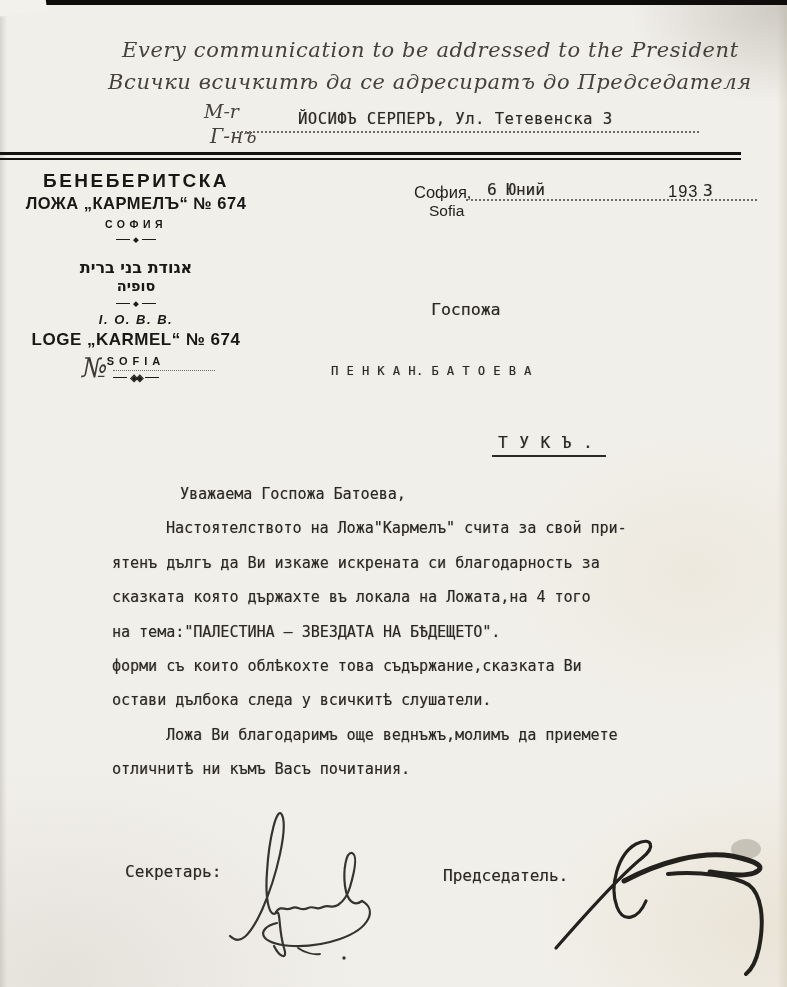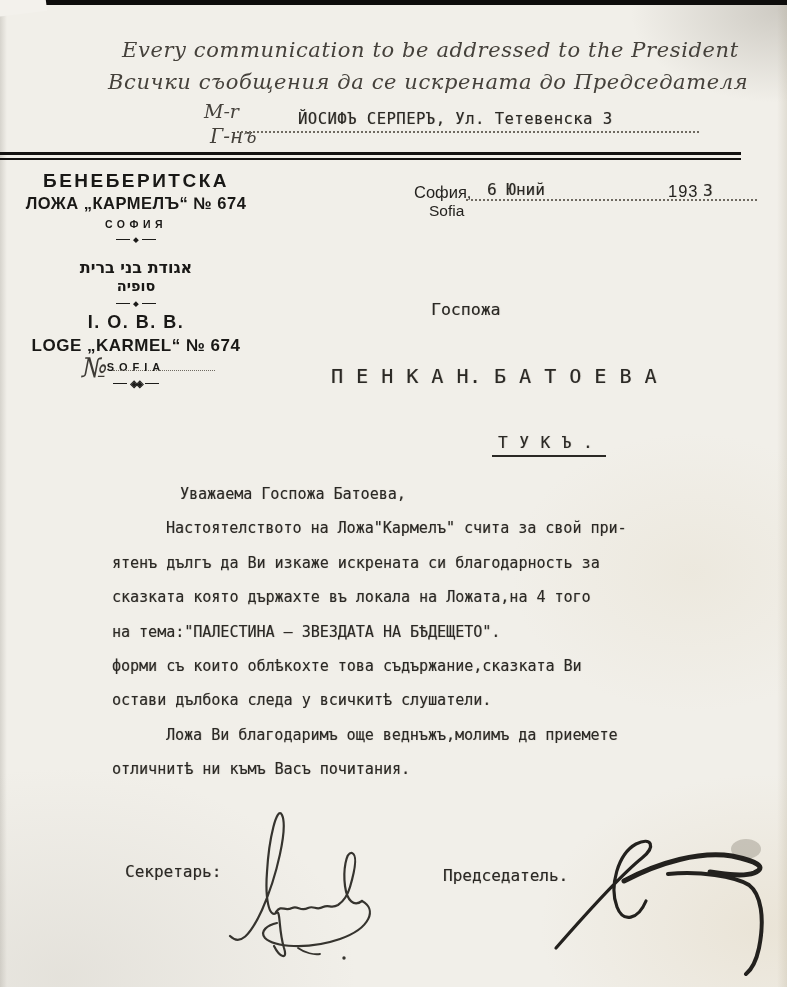--- a/index.html
+++ b/index.html
@@ -31,60 +31,60 @@
   .leader{border-bottom:2px dotted #6f6a61;height:0;}
   .leader-top{left:237px;top:131px;width:462px;}
   .double-rule{left:0;top:152px;width:741px;height:3px;border-top:3px solid #141311;border-bottom:2px solid #141311;}
   
   .lh{left:24px;top:166px;width:224px;text-align:center;font-family:"Liberation Sans", sans-serif;font-weight:bold;color:#191816;}
   .lh-org{font-size:19px;letter-spacing:2.5px;margin-top:4px;}
   .lh-lodge{font-size:16.5px;letter-spacing:.5px;margin-top:2px;}
   .lh-city{font-size:10.5px;letter-spacing:4.5px;margin-top:5px;}
   .lh-heb1{font-family:"DejaVu Sans", sans-serif;font-size:16px;margin-top:15px;}
   .lh-heb2{font-family:"DejaVu Sans", sans-serif;font-size:14.5px;margin-top:1px;}
-  .lh-init{font-size:18px;letter-spacing:1.5px;margin-top:5px;}
+  .lh-init{font-size:13px;letter-spacing:1.5px;margin-top:5px;font-style:italic;}
   .lh-lat{font-size:17px;letter-spacing:.5px;margin-top:3px;}
   .lh-sofia{font-size:11px;letter-spacing:5px;margin-top:5px;}
   .orn{display:flex;align-items:center;justify-content:center;gap:3px;margin-top:6px;color:#1c1b19;}
   .orn .bar{width:14px;height:1.5px;background:#1c1b19;}
   .orn .dia{font-size:7px;line-height:7px;}
   .orn2 .dia{font-size:10px;line-height:9px;letter-spacing:-2px;}
   .num-row{left:82px;top:352px;font-family:"DejaVu Serif", serif;font-style:italic;font-size:27px;color:#3d3a35;}
   .num-row .leader-no{display:inline-block;width:102px;border-bottom:1.5px dotted #6f6a61;margin-left:5px;vertical-align:6px;}
   
   .sans-print{font-family:"Liberation Sans", sans-serif;color:#24221f;}
   .date-city{left:414px;top:183px;font-size:16.5px;}
   .date-city-en{left:429px;top:202px;font-size:15.5px;}
   .leader-date{left:466px;top:199px;width:291px;}
   .date-typed{left:487px;top:180px;font-size:16px;}
   .year-printed{left:668px;top:182px;font-size:16.5px;letter-spacing:1px;}
   .year-typed{left:703px;top:181px;font-size:16px;}
   
   .salutation{left:383px;top:300px;font-size:16.5px;margin-left:48px;}
-  .recip-name{left:331px;top:364px;font-size:20px;letter-spacing:.5px;}
+  .recip-name{left:331px;top:364px;font-size:12px;letter-spacing:.5px;}
   .recip-here{left:492px;top:433px;font-size:16px;letter-spacing:1px;border-bottom:2px solid #2b2925;padding:0 12px 3px 6px;}
   
   .body-block{left:112px;top:477px;width:540px;font-size:15px;line-height:34.4px;}
   .ind-a{padding-left:68px;}
   .ind-b{padding-left:54px;}
   
   .sig-label-sec{left:125px;top:862px;font-size:16px;}
   .sig-label-pres{left:443px;top:866px;font-size:16px;}
   .sig{fill:none;stroke-linecap:round;stroke-linejoin:round;}
 </style>
 </head>
 <body>
 
 <div class="paper">
 
   <div class="abs top-strip"></div>
   <div class="abs corner-tear"></div>
 
   <div class="abs cursive cur-en">Every communication to be addressed to the President</div>
-  <div class="abs cursive cur-bg">Всички съобщения да се искрената до Председателя</div>
+  <div class="abs cursive cur-bg">Всички всичкитѣ да се адресиратъ до Председателя</div>
   <div class="abs cursive cur-mr">M-r</div>
   <div class="abs cursive cur-gn">Г-нъ</div>
   <div class="abs leader leader-top"></div>
   <div class="abs typed typed-name">ЙОСИФЪ    СЕРПЕРЪ, Ул. Тетевенска 3</div>
 
   <div class="abs double-rule"></div>
 
   <div class="abs lh">
     <div class="lh-org">БЕНЕБЕРИТСКА</div>
     <div class="lh-lodge">ЛОЖА „КАРМЕЛЪ“ № 674</div>

